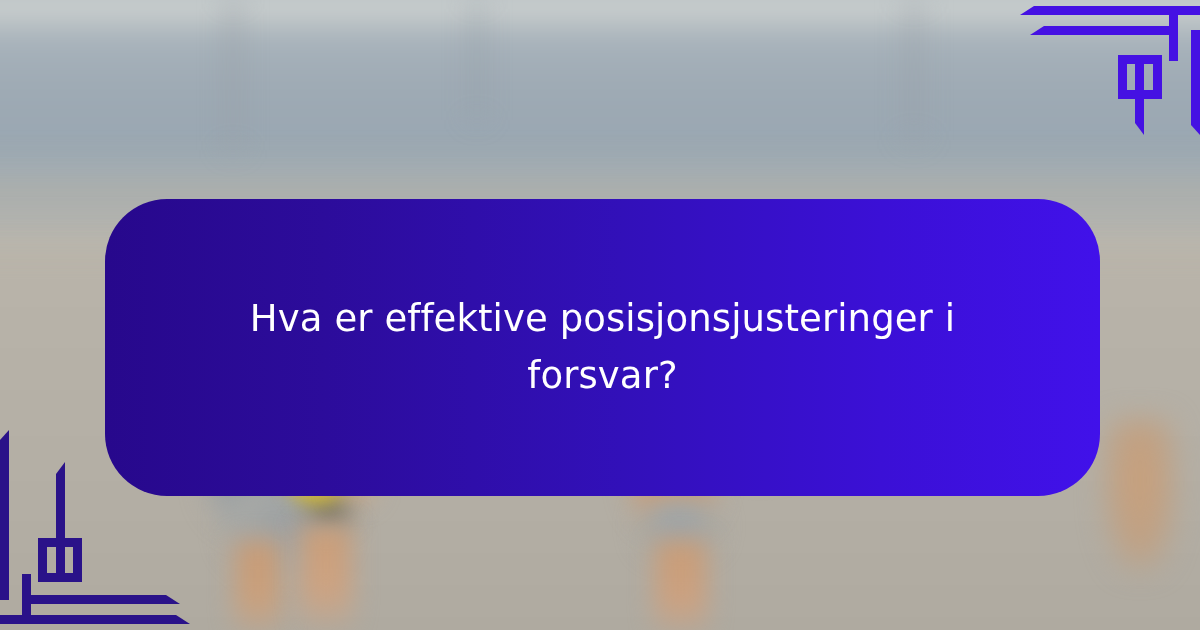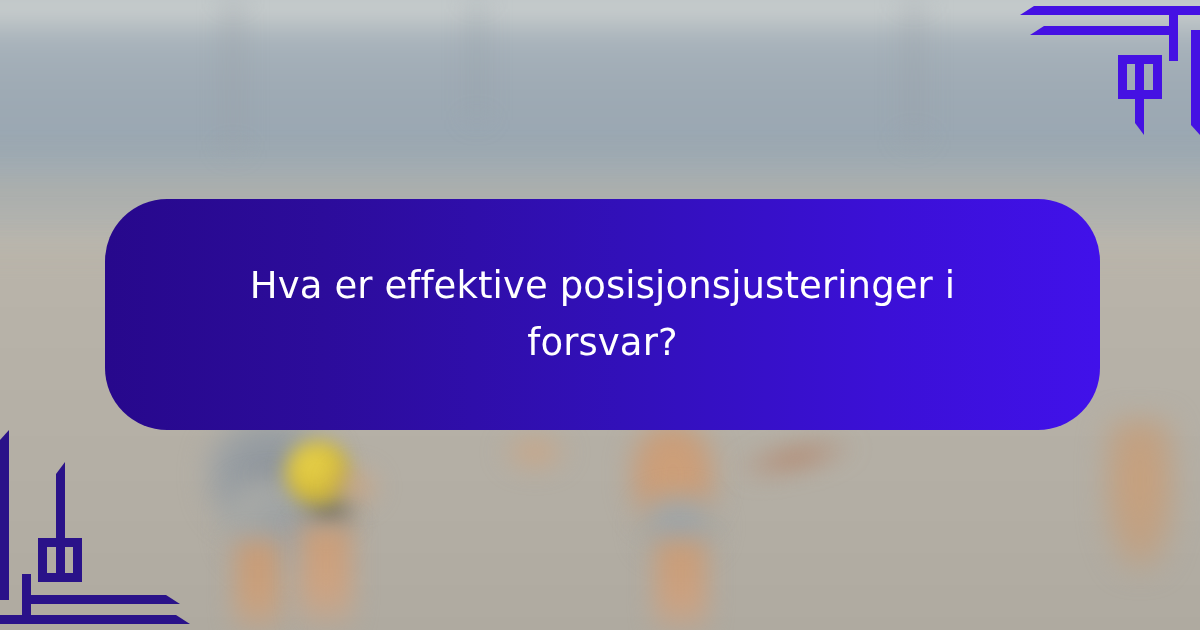--- a/index.html
+++ b/index.html
@@ -120,21 +120,21 @@
     clip-path:polygon(0 10px, 100% 0, 100% 100%, 0 100%); }
   #corner-bl .sq {
     left:38px; bottom:48px; width:44px; height:44px;
     border:9px solid #2a1289; background:transparent; position:absolute; }
   #corner-bl .stem { left:56px; bottom:48px; width:9px; height:120px;
     clip-path:polygon(0 12px, 100% 0, 100% 100%, 0 100%); }
 
   
   #question-card {
     position:absolute;
-    left:105px; top:199px; width:995px; height:231px;
+    left:105px; top:199px; width:995px; height:297px;
     border-radius:62px;
     background:linear-gradient(90deg, #27088c 0%, #2c0c9b 22%, #3210b9 52%, #3b10d6 78%, #4111ea 100%);
     display:flex; align-items:center; justify-content:center;
     padding:0 96px;
   }
   #question-text {
     color:#ffffff;
     font-size:37px;
     line-height:1.52;
     text-align:center;

